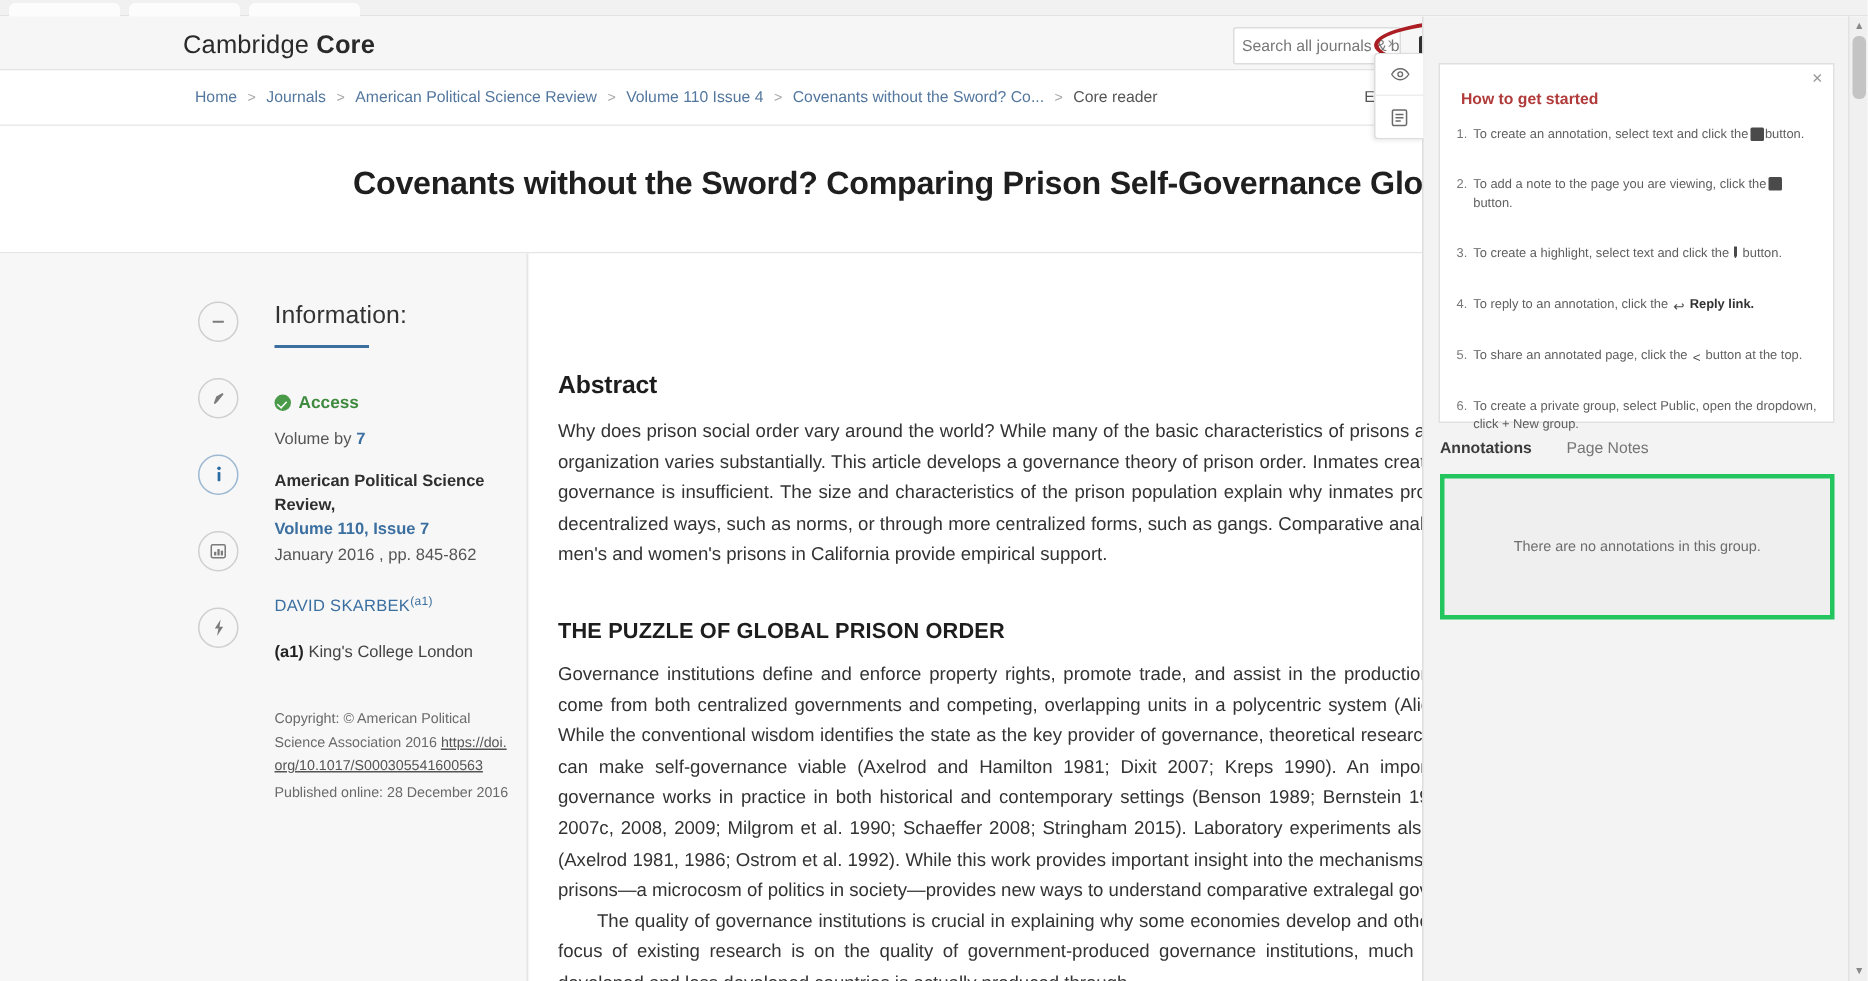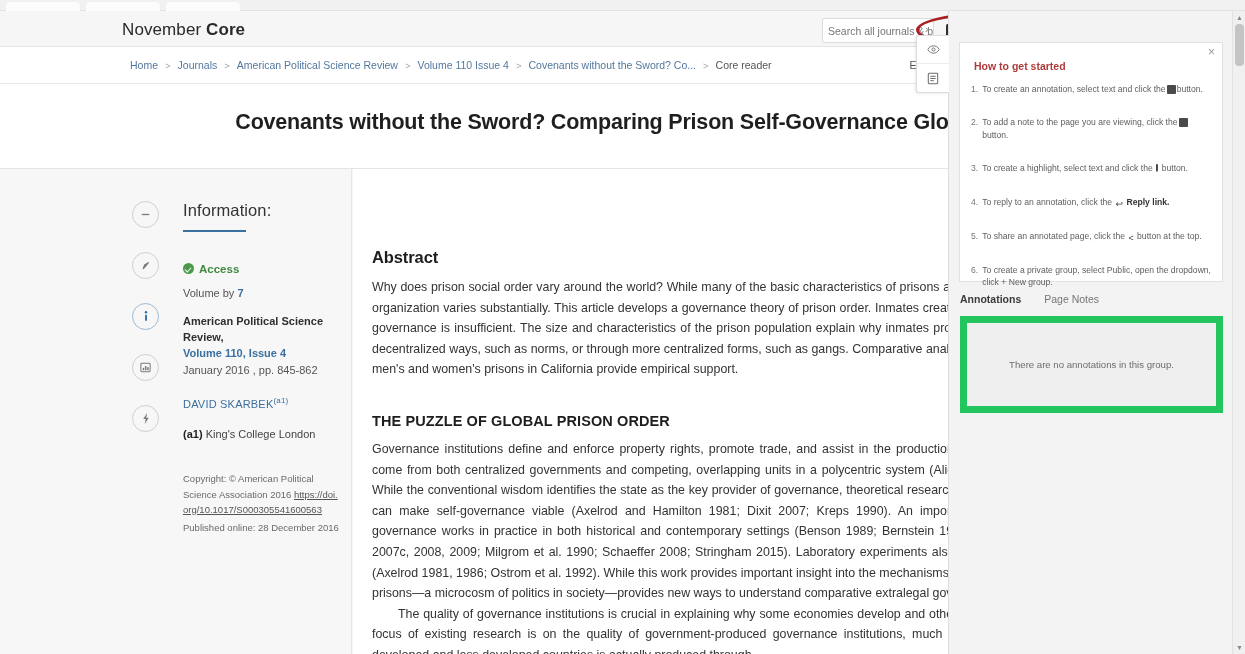--- a/index.html
+++ b/index.html
@@ -290,21 +290,21 @@
   #hyp-tabs {
     position: absolute; left: 11px; top: 282px;
     display: flex; gap: 23px;
   }
   #hyp-tabs .tab { font-size: 10.5px; color: #767676; }
   #hyp-tabs .tab.active { color: #3b3b3b; font-weight: bold; }
 
   #empty-card {
     position: absolute; left: 11px; top: 305px;
     width: 263px; height: 97px;
-    background: #efefef; border: 7px solid #22c55e;
+    background: #efefef; border: 3px solid #22c55e;
     display: flex; align-items: center; justify-content: center;
   }
   #empty-card .msg { font-size: 9.6px; color: #6d6d6d; }
 
   
   #vscroll-outer {
     position: absolute; top: 11px; right: 0; width: 13px; height: 643px;
     background: #f0f0f0; border-left: 1px solid #e2e2e2; z-index: 50;
   }
   #vscroll-thumb {
@@ -335,21 +335,21 @@
 
 <div id="browser-chrome">
   <div class="tabghost" style="left:6px;width:74px;"></div>
   <div class="tabghost" style="left:86px;width:74px;"></div>
   <div class="tabghost" style="left:166px;width:74px;"></div>
 </div>
 
 <div id="page">
 
   <div id="cc-header">
-    <div id="cc-logo"><span>November </span><span class="bold">Core</span></div>
+    <div id="cc-logo"><span>Cambridge </span><span class="bold">Core</span></div>
 
     <div id="search-box">
       <input type="text" placeholder="Search all journals &amp; b" style="">
     </div>
 
     <div id="bc-caret">›</div>
 
     <div id="hyp-group">
       <span id="hyp-logo"></span>
       <span class="glabel">Public</span>
@@ -454,21 +454,21 @@
           <span class="tick"></span>
           <span>Access</span>
         </div>
 
         <div id="cited-row">
           <span>Volume by</span>
           <b>7</b>
         </div>
 
         <div id="journal-line">American Political Science Review,</div>
-        <div id="volume-line">Volume 110, Issue 4</div>
+        <div id="volume-line">Volume 110, Issue 7</div>
         <div id="pubdate-line">January 2016 , pp. 845-862</div>
 
         <div id="author-line"><span>DAVID SKARBEK</span><sup>(a1)</sup></div>
 
         <div id="affil-line"><b>(a1)</b>
           <span>King's College London</span></div>
 
         <div id="meta-block">
           <span>Copyright: © American Political Science Association 2016</span>
           <a href="#">https://doi.org/10.1017/S000305541600563</a>

